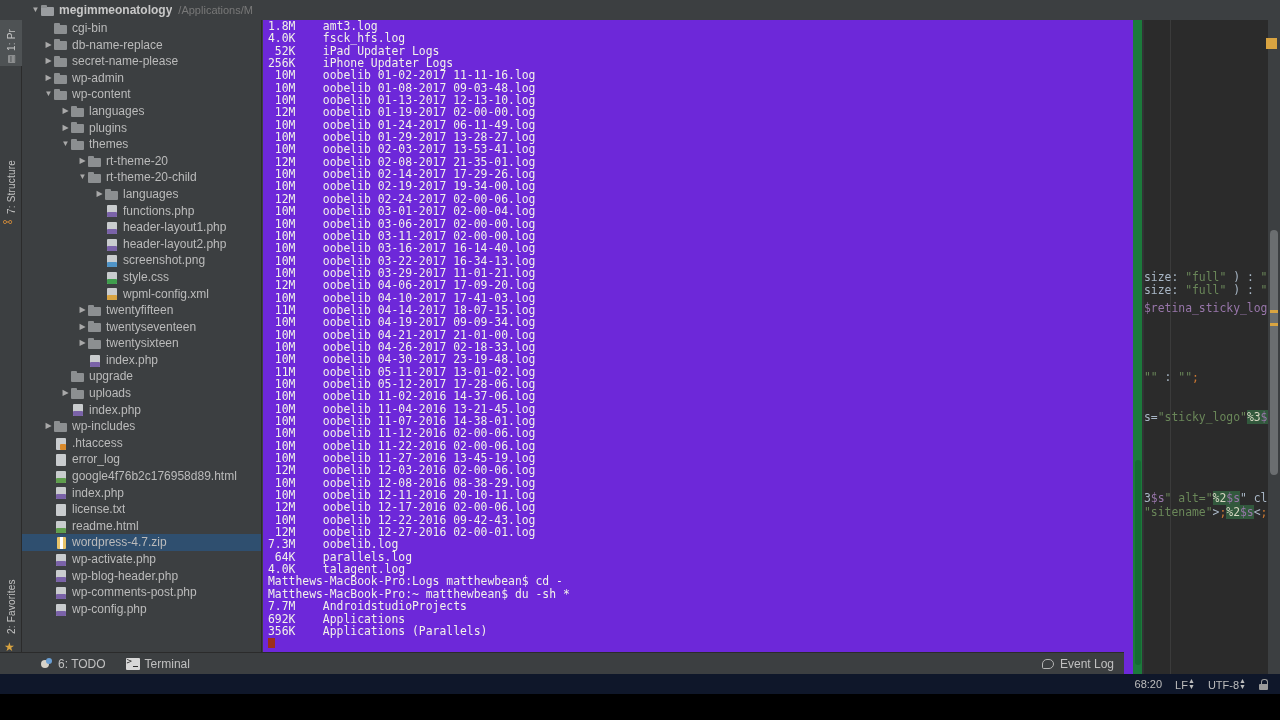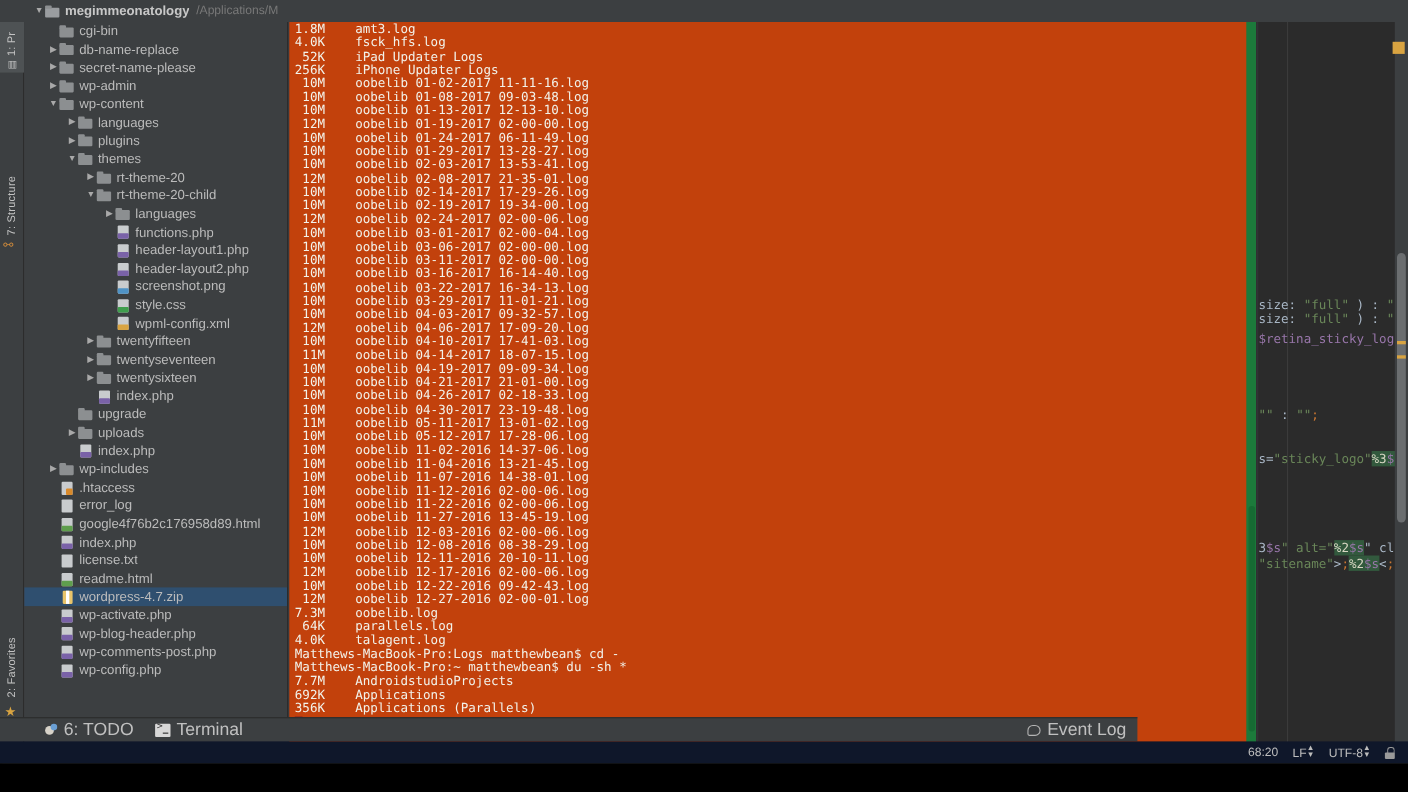--- a/index.html
+++ b/index.html
@@ -79,21 +79,21 @@
   .ic.htac::before{ background:#c9ccce; }
   .ic.htac::after { background:#d98a2b; width:6px; left:6px; height:6px; }
   .ic.zip::before { content:""; left:3px; top:1px; width:9px; height:12px; background:#e8c46a; }
   .ic.zip::after  { content:""; left:6px; top:1px; width:3px; height:12px; background:#fff; border-radius:0; }
   .lbl { overflow:hidden; text-overflow:ellipsis; }
   .pathlbl { color:#787878; margin-left:6px; font-size:11px; }
 
   
   .terminal {
     position:absolute; left:263px; top:20px; width:879px; height:662px;
-    background:#c2410c; overflow:hidden;
+    background:#6d28d9; overflow:hidden;
   }
   .tline {
     font-family:"DejaVu Sans Mono", monospace; font-size:11.4px;
     line-height:12.35px; color:#f2f2ea; white-space:pre;
     padding-left:5px; letter-spacing:0px;
   }
   .cursorblk{
     display:inline-block; width:7px; height:10px; background:#9e2f19;
     vertical-align:-1px;
   }
@@ -117,23 +117,23 @@
   .guide{ position:absolute; left:28px; top:0; width:1px; height:662px; background:#3b3b3b; }
   .ed-gutterline{ position:absolute; left:0px; top:0; width:2px; height:662px; background:#313335; }
   .kw{color:#cc7832;} .str{color:#6a8759;} .var{color:#9876aa;} .hl{background:#32593d; color:#d6d6c2;}
   .ed-scroll{ position:absolute; right:0; top:0; width:12px; height:662px; background:#3c3f41; }
   .ed-thumb{ position:absolute; right:2px; top:210px; width:8px; height:245px; background:#6b6e70; border-radius:4px; }
   .mark-warn{ position:absolute; right:2px; width:8px; height:3px; background:#d9a441; }
   .mark-top{ position:absolute; right:3px; top:18px; width:11px; height:11px; background:#d9a441; }
 
   
   .bottombar{
-    position:absolute; left:0; top:652px; width:1034px; height:22px;
+    position:absolute; left:0; top:652px; width:1124px; height:22px;
     background:#3c3f41; border-top:1px solid #2b2b2b;
-    display:flex; align-items:center; font-size:16px; color:#c0c0c0;
+    display:flex; align-items:center; font-size:12px; color:#c0c0c0;
   }
   .bb-item{ display:flex; align-items:center; gap:5px; padding:0 10px; height:22px; }
   .ic-todo{ width:13px; height:12px; position:relative; }
   .ic-todo::before{ content:""; position:absolute; left:1px; top:2px; width:8px; height:8px; border-radius:50%; background:#d7d2c8; }
   .ic-todo::after{ content:""; position:absolute; left:6px; top:0px; width:6px; height:6px; border-radius:50%; background:#6a9fd4; }
   .ic-term{ width:14px; height:12px; background:#d7d7d7; border-radius:1px; position:relative; }
   .ic-term::before{ content:">"; position:absolute; left:1px; top:-2px; font-size:9px; color:#2b2b2b; font-family:"DejaVu Sans Mono",monospace; }
   .ic-term::after{ content:""; position:absolute; left:7px; top:8px; width:5px; height:1px; background:#2b2b2b; }
   .bb-right{ margin-left:auto; display:flex; align-items:center; gap:6px; padding-right:10px; }
   .ic-eventlog{ width:12px; height:10px; border:1.2px solid #b4b4b4; border-radius:6px 6px 6px 2px; }
@@ -389,21 +389,20 @@
         <div class="tline"> 12M    oobelib 02-08-2017 21-35-01.log</div>
         <div class="tline"> 10M    oobelib 02-14-2017 17-29-26.log</div>
         <div class="tline"> 10M    oobelib 02-19-2017 19-34-00.log</div>
         <div class="tline"> 12M    oobelib 02-24-2017 02-00-06.log</div>
         <div class="tline"> 10M    oobelib 03-01-2017 02-00-04.log</div>
         <div class="tline"> 10M    oobelib 03-06-2017 02-00-00.log</div>
         <div class="tline"> 10M    oobelib 03-11-2017 02-00-00.log</div>
         <div class="tline"> 10M    oobelib 03-16-2017 16-14-40.log</div>
         <div class="tline"> 10M    oobelib 03-22-2017 16-34-13.log</div>
         <div class="tline"> 10M    oobelib 03-29-2017 11-01-21.log</div>
-        <div class="tline"> 10M    oobelib 04-03-2017 09-32-57.log</div>
         <div class="tline"> 12M    oobelib 04-06-2017 17-09-20.log</div>
         <div class="tline"> 10M    oobelib 04-10-2017 17-41-03.log</div>
         <div class="tline"> 11M    oobelib 04-14-2017 18-07-15.log</div>
         <div class="tline"> 10M    oobelib 04-19-2017 09-09-34.log</div>
         <div class="tline"> 10M    oobelib 04-21-2017 21-01-00.log</div>
         <div class="tline"> 10M    oobelib 04-26-2017 02-18-33.log</div>
         <div class="tline"> 10M    oobelib 04-30-2017 23-19-48.log</div>
         <div class="tline"> 11M    oobelib 05-11-2017 13-01-02.log</div>
         <div class="tline"> 10M    oobelib 05-12-2017 17-28-06.log</div>
         <div class="tline"> 10M    oobelib 11-02-2016 14-37-06.log</div>

